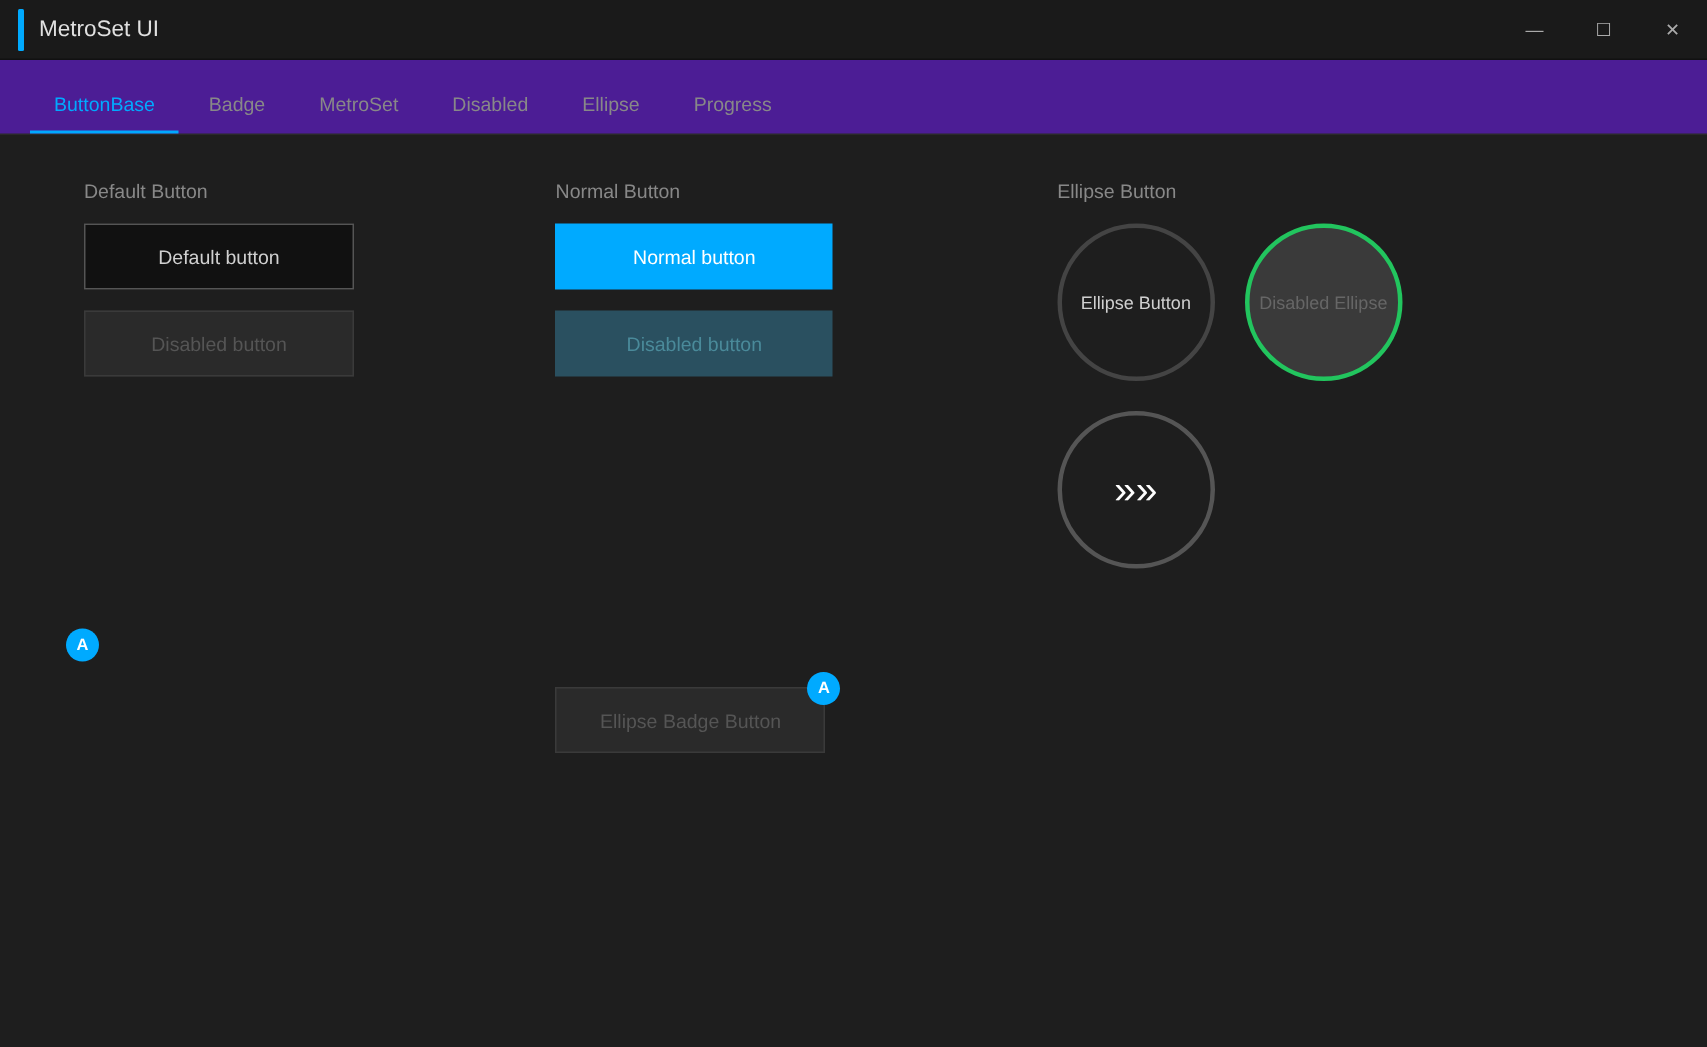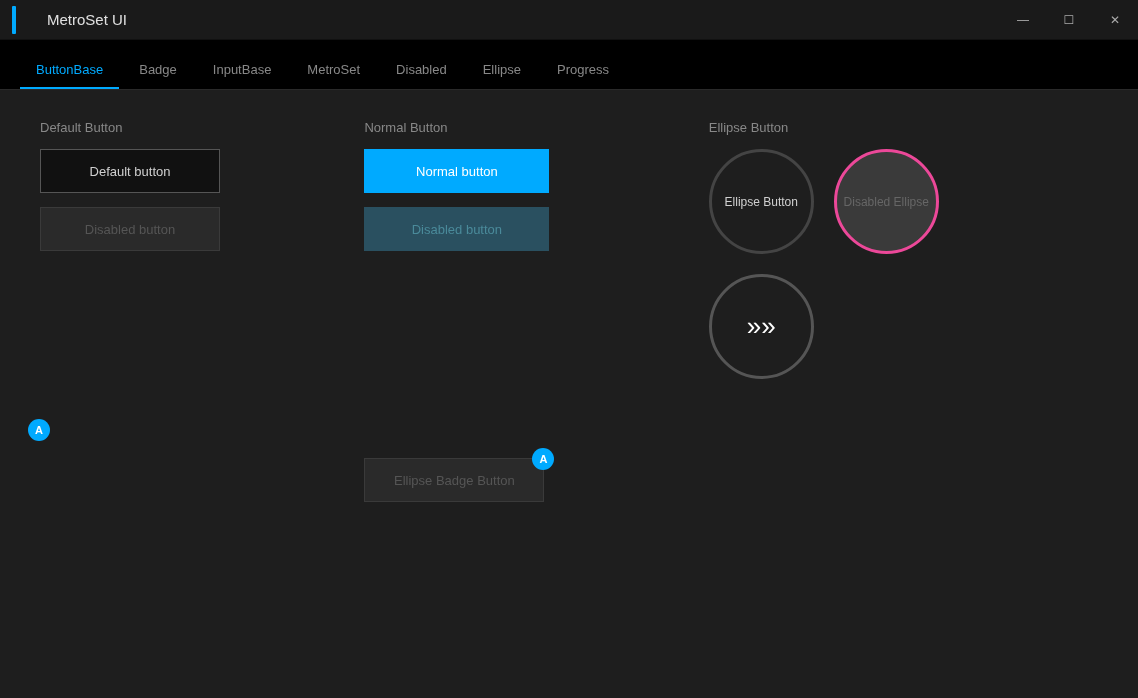--- a/index.html
+++ b/index.html
@@ -27,21 +27,20 @@
       width: 4px;
       height: 28px;
       background: #00aaff;
       margin-right: 10px;
       border-radius: 1px;
     }
     .titlebar-title {
       font-size: 15px;
       color: #e0e0e0;
       font-weight: 400;
-      margin-left: 21px;
     }
     .titlebar-controls {
       position: absolute;
       right: 0;
       top: 0;
       height: 40px;
       display: flex;
       align-items: center;
     }
     .titlebar-btn {
@@ -50,21 +49,21 @@
       display: flex;
       align-items: center;
       justify-content: center;
       color: #aaa;
       font-size: 12px;
       cursor: pointer;
     }
 
     
     .tabbar {
-      background-color: #000000;
+      background-color: #4c1d95;
       height: 50px;
       display: flex;
       align-items: flex-end;
       padding: 0 20px;
       border-bottom: 1px solid #2a2a2a;
     }
     .tab {
       padding: 10px 16px;
       font-size: 13px;
       color: #888;
@@ -72,21 +71,21 @@
       border-bottom: 2px solid transparent;
       margin-right: 4px;
     }
     .tab.active {
       color: #00aaff;
       border-bottom: 2px solid #00aaff;
     }
 
     
     .content {
-      padding: 30px 30px;
+      padding: 30px 46px;
       display: flex;
       flex-direction: column;
       gap: 30px;
     }
 
     
     .section-label {
       font-size: 13px;
       color: #888;
       margin-bottom: 14px;
@@ -186,21 +185,21 @@
       display: flex;
       align-items: center;
       justify-content: center;
       text-align: center;
     }
     .ellipse-btn-disabled {
       width: 105px;
       height: 105px;
       border-radius: 50%;
       background: #3a3a3a;
-      border: 3px solid #ec4899;
+      border: 3px solid #22c55e;
       color: #666;
       font-size: 12px;
       cursor: not-allowed;
       display: flex;
       align-items: center;
       justify-content: center;
       text-align: left;
     }
     .ellipse-btn-arrow {
       width: 105px;
@@ -242,21 +241,20 @@
   <div class="titlebar-controls">
     <div class="titlebar-btn">—</div>
     <div class="titlebar-btn">☐</div>
     <div class="titlebar-btn close">✕</div>
   </div>
 </div>
 
 <div class="tabbar">
   <div class="tab active">ButtonBase</div>
   <div class="tab">Badge</div>
-  <div class="tab">InputBase</div>
   <div class="tab">MetroSet</div>
   <div class="tab">Disabled</div>
   <div class="tab">Ellipse</div>
   <div class="tab">Progress</div>
 </div>
 
 <div class="content">
 
   <div class="main-row">
 

